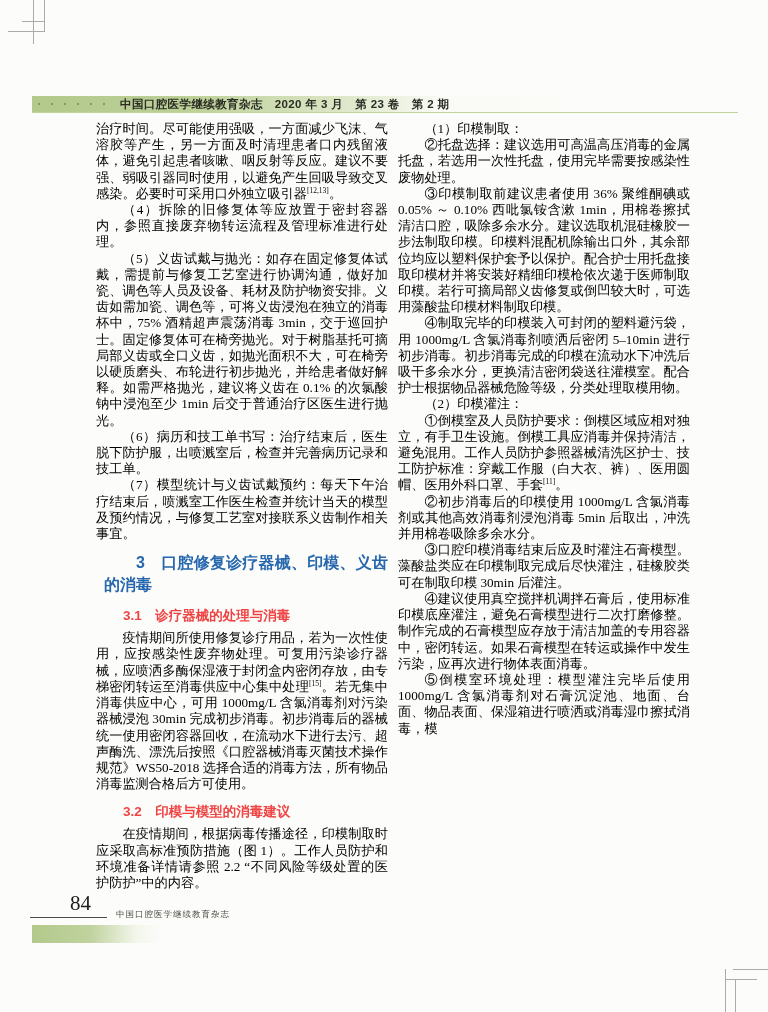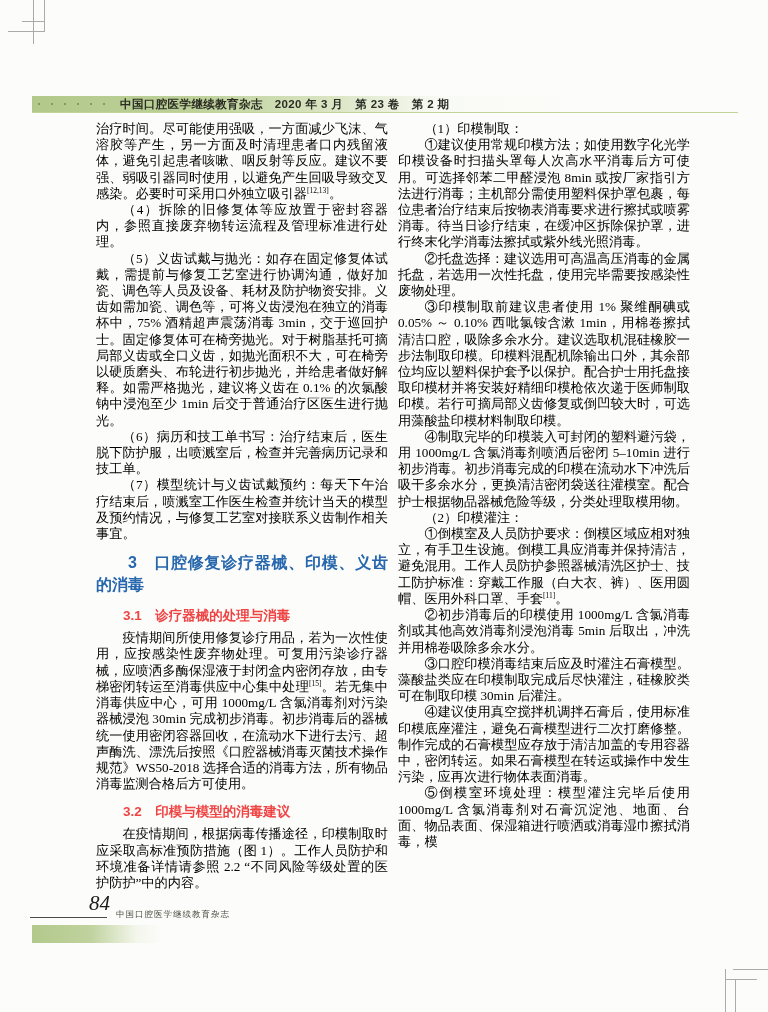--- a/index.html
+++ b/index.html
@@ -32,31 +32,31 @@
   p.body{
     margin:0;font-size:13.2px;line-height:16.2px;
     text-align:justify;text-justify:inter-character;
     text-indent:2em;color:#000000;
   }
   p.noindent{text-indent:0;}
   sup.cite{font-size:7.5px;line-height:0;vertical-align:super;letter-spacing:0;}
   h2.sec{
     font-family:"Liberation Sans","DejaVu Sans",sans-serif;
     color:#2667ad;font-size:16px;line-height:22px;font-weight:bold;
-    margin:10px 0 7px 0;text-indent:2em;text-align:justify;
+    margin:10px 0 7px 8px;text-indent:2em;text-align:justify;
   }
   h3.subsec{
     font-family:"Liberation Sans","DejaVu Sans",sans-serif;
     color:#ef4444;font-size:13.5px;line-height:18px;font-weight:bold;
     margin:11px 0 5px 0;text-indent:2em;
   }
   
   .footer-pagenum{
-    position:absolute;left:70px;top:891px;width:40px;text-align:right;
-    font-family:"Liberation Serif","DejaVu Serif",serif;font-style:italic;
+    position:absolute;left:70px;top:891px;width:40px;text-align:left;
+    font-family:"Liberation Serif","DejaVu Serif",serif;
     font-size:21px;color:#1c1c1c;
   }
   .footer-rule{position:absolute;left:30px;top:917px;width:77px;height:1px;background:#4a4a4a;}
   .footer-journal{
     position:absolute;left:116px;top:909px;
     font-size:8.5px;color:#4c4c42;letter-spacing:1px;white-space:nowrap;
   }
   .footer-bar{
     position:absolute;left:32px;top:925px;width:130px;height:18px;
     background:linear-gradient(to right,#b2c98b 0%,#c0d29e 45%,rgba(234,240,221,0.5) 80%,rgba(255,255,255,0) 100%);
@@ -99,23 +99,22 @@
 
   <h3 class="subsec">3.1　诊疗器械的处理与消毒</h3>
   <p class="body"><span>疫情期间所使用修复诊疗用品，若为一次性使用，应按感染性废弃物处理。可复用污染诊疗器械，应喷洒多酶保湿液于封闭盒内密闭存放，由专梯密闭转运至消毒供应中心集中处理</span><sup class="cite">[15]</sup><span>。若无集中消毒供应中心，可用 1000mg/L 含氯消毒剂对污染器械浸泡 30min 完成初步消毒。初步消毒后的器械统一使用密闭容器回收，在流动水下进行去污、超声酶洗、漂洗后按照《口腔器械消毒灭菌技术操作规范》WS50-2018 选择合适的消毒方法，所有物品消毒监测合格后方可使用。</span></p>
 
   <h3 class="subsec">3.2　印模与模型的消毒建议</h3>
   <p class="body">在疫情期间，根据病毒传播途径，印模制取时应采取高标准预防措施（图 1）。工作人员防护和环境准备详情请参照 2.2 “不同风险等级处置的医护防护”中的内容。</p>
 </div>
 
 <div class="col col-right">
   <p class="body">（1）印模制取：</p>
-  <p class="body">①建议使用常规印模方法；如使用数字化光学印模设备时扫描头罩每人次高水平消毒后方可使用。可选择邻苯二甲醛浸泡 8min 或按厂家指引方法进行消毒；主机部分需使用塑料保护罩包裹，每位患者治疗结束后按物表消毒要求进行擦拭或喷雾消毒。待当日诊疗结束，在缓冲区拆除保护罩，进行终末化学消毒法擦拭或紫外线光照消毒。</p>
   <p class="body">②托盘选择：建议选用可高温高压消毒的金属托盘，若选用一次性托盘，使用完毕需要按感染性废物处理。</p>
-  <p class="body">③印模制取前建议患者使用 1% 聚维酮碘或 0.05% ～ 0.10% 西吡氯铵含漱 1min，用棉卷擦拭清洁口腔，吸除多余水分。建议选取机混硅橡胶一步法制取印模。印模料混配机除输出口外，其余部位均应以塑料保护套予以保护。配合护士用托盘接取印模材并将安装好精细印模枪依次递于医师制取印模。若行可摘局部义齿修复或倒凹较大时，可选用藻酸盐印模材料制取印模。</p>
+  <p class="body">③印模制取前建议患者使用 36% 聚维酮碘或 0.05% ～ 0.10% 西吡氯铵含漱 1min，用棉卷擦拭清洁口腔，吸除多余水分。建议选取机混硅橡胶一步法制取印模。印模料混配机除输出口外，其余部位均应以塑料保护套予以保护。配合护士用托盘接取印模材并将安装好精细印模枪依次递于医师制取印模。若行可摘局部义齿修复或倒凹较大时，可选用藻酸盐印模材料制取印模。</p>
   <p class="body">④制取完毕的印模装入可封闭的塑料避污袋，用 1000mg/L 含氯消毒剂喷洒后密闭 5–10min 进行初步消毒。初步消毒完成的印模在流动水下冲洗后吸干多余水分，更换清洁密闭袋送往灌模室。配合护士根据物品器械危险等级，分类处理取模用物。</p>
   <p class="body">（2）印模灌注：</p>
   <p class="body"><span>①倒模室及人员防护要求：倒模区域应相对独立，有手卫生设施。倒模工具应消毒并保持清洁，避免混用。工作人员防护参照器械清洗区护士、技工防护标准：穿戴工作服（白大衣、裤）、医用圆帽、医用外科口罩、手套</span><sup class="cite">[11]</sup><span>。</span></p>
   <p class="body">②初步消毒后的印模使用 1000mg/L 含氯消毒剂或其他高效消毒剂浸泡消毒 5min 后取出，冲洗并用棉卷吸除多余水分。</p>
   <p class="body">③口腔印模消毒结束后应及时灌注石膏模型。藻酸盐类应在印模制取完成后尽快灌注，硅橡胶类可在制取印模 30min 后灌注。</p>
   <p class="body">④建议使用真空搅拌机调拌石膏后，使用标准印模底座灌注，避免石膏模型进行二次打磨修整。制作完成的石膏模型应存放于清洁加盖的专用容器中，密闭转运。如果石膏模型在转运或操作中发生污染，应再次进行物体表面消毒。</p>
   <p class="body">⑤倒模室环境处理：模型灌注完毕后使用 1000mg/L 含氯消毒剂对石膏沉淀池、地面、台面、物品表面、保湿箱进行喷洒或消毒湿巾擦拭消毒，模</p>
 </div>
 
 <div class="footer-pagenum">84</div>

